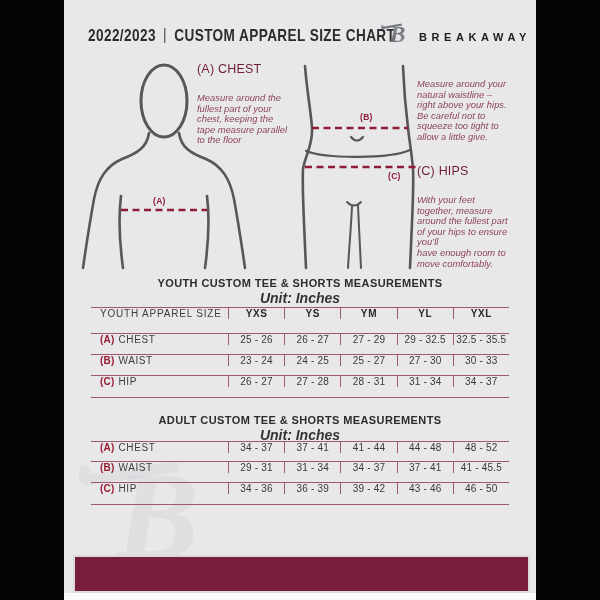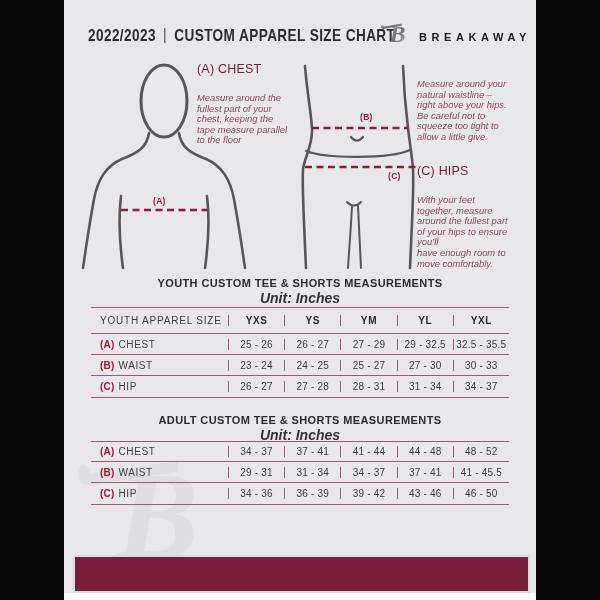--- a/index.html
+++ b/index.html
@@ -48,21 +48,21 @@
   }
   .tbl-unit{
     position:absolute;left:27px;width:418px;text-align:center;
     font-size:14px;font-style:italic;font-weight:bold;color:#333336;
   }
   .table{
     position:absolute;left:27px;width:418px;box-sizing:border-box;
     border-top:1.5px solid var(--tline,#9d5a6e);
   }
   .trow{
-    display:flex;align-items:center;box-sizing:border-box;
+    display:flex;align-items:flex-start;box-sizing:border-box;
     border-bottom:1.5px solid var(--tline,#9d5a6e);
   }
   .cl{
     width:137px;flex:none;box-sizing:border-box;padding-left:9px;
     display:flex;align-items:center;
     font-size:10px;color:#3d3d40;letter-spacing:0.8px;
   }
   .cs{
     width:56.2px;flex:none;box-sizing:border-box;
     border-left:1.4px solid var(--tline,#9d5a6e);

